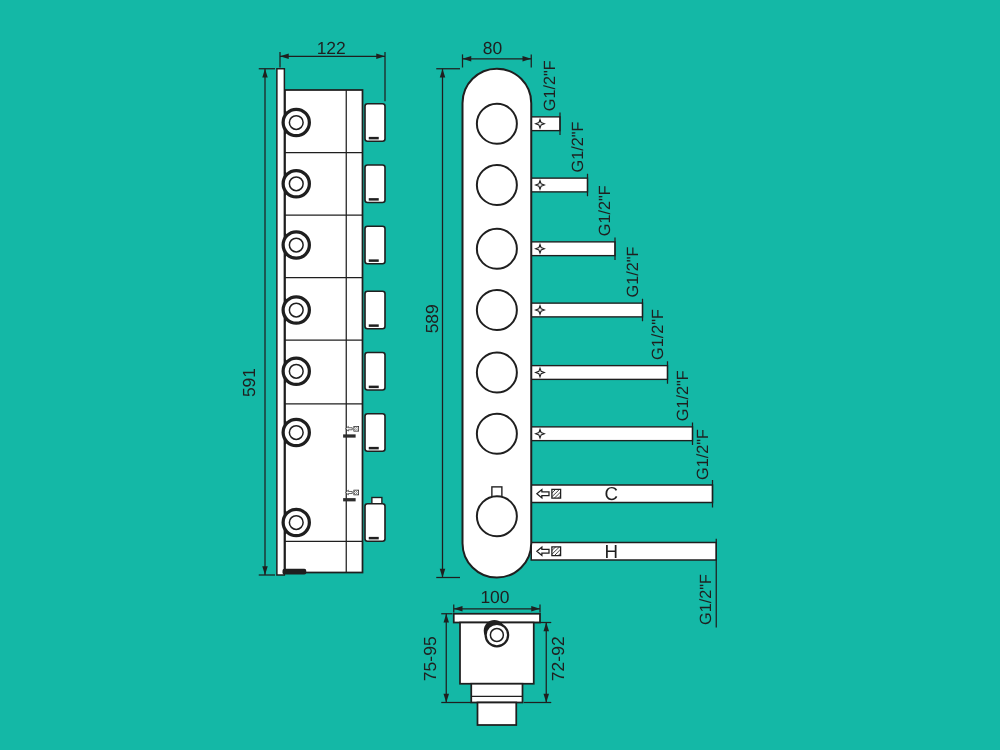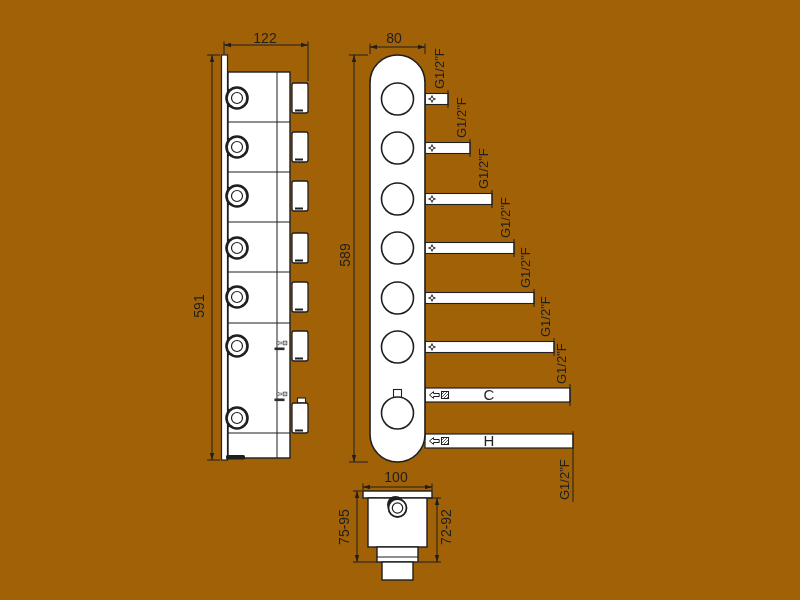--- a/index.html
+++ b/index.html
@@ -1,17 +1,17 @@
 <!DOCTYPE html>
 <html><head>
 <meta charset="utf-8">
 <style>
   html,body{margin:0;padding:0;background:#ffffff;}
   .canvas{
-    position:relative;width:800px;height:600px;background:#a16207;overflow:hidden;
+    position:relative;width:800px;height:600px;background:#14b8a6;overflow:hidden;
     font-family:"Liberation Sans", sans-serif;
   }
   svg{display:block;}
   svg text{
     font-family:"Liberation Sans", sans-serif;
     fill:#1f1f1f;
   }
   .dimtxt{font-size:14px;}
   .threadtxt{font-size:13px;}
   .inlettxt{font-size:15px;}

